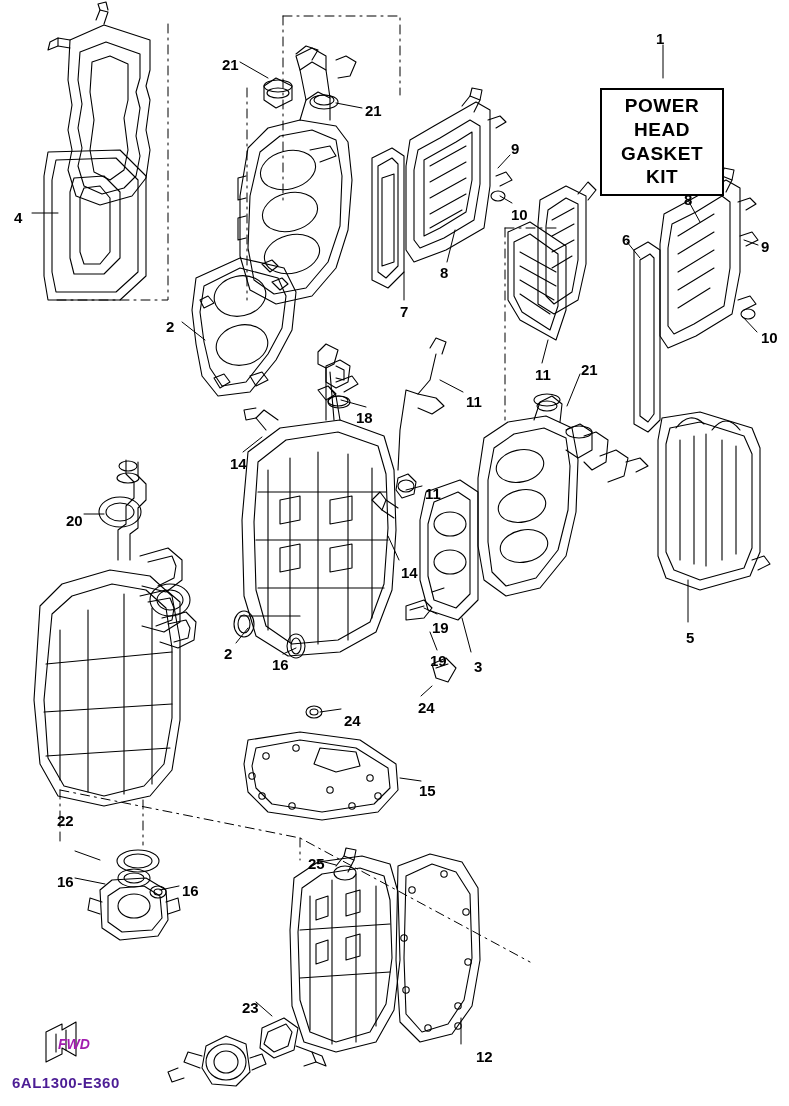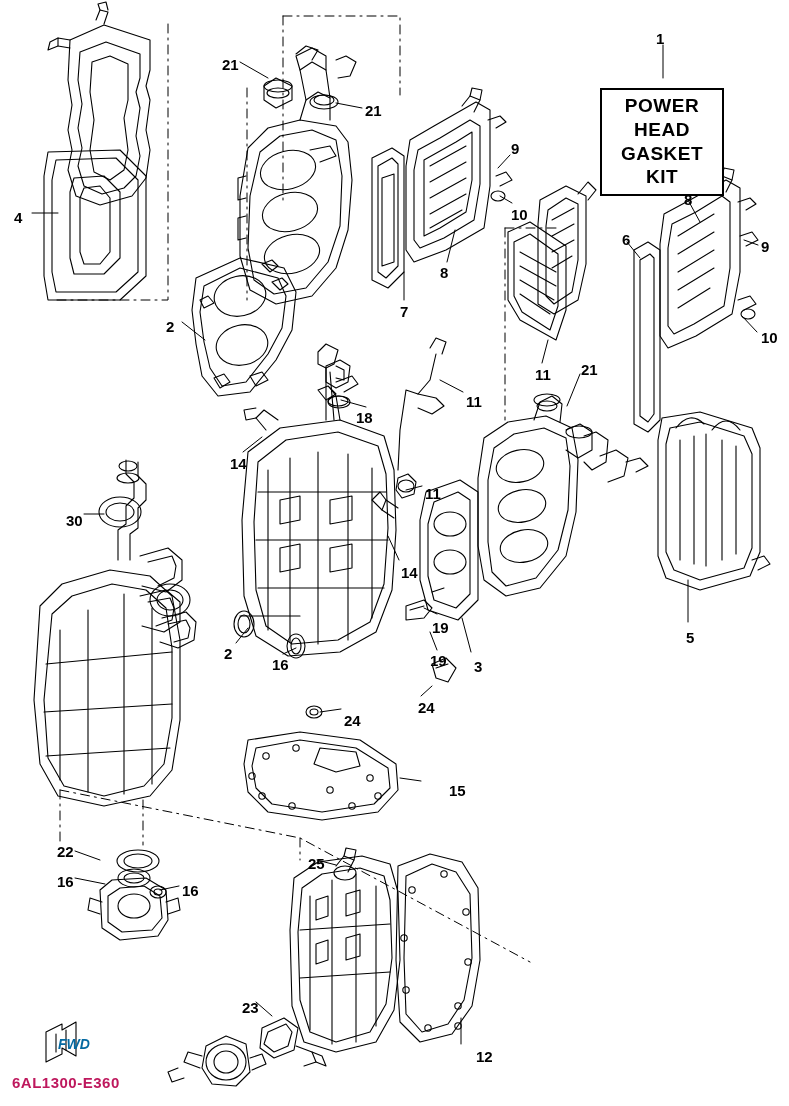--- a/index.html
+++ b/index.html
@@ -48,31 +48,31 @@
     font-weight: bold;
     letter-spacing: 0.5px;
     color: #000000;
   }
   .fwd-label {
     position: absolute;
     font-family: "Liberation Sans", sans-serif;
     font-size: 14px;
     font-weight: bold;
     font-style: italic;
-    color: #0369a1;
+    color: #a21caf;
   }
   .drawing-code {
     position: absolute;
     left: 12px;
     top: 1074px;
     font-family: "Liberation Sans", sans-serif;
     font-size: 15px;
     font-weight: bold;
     letter-spacing: 0.5px;
-    color: #be185d;
+    color: #4c1d95;
   }
 </style>
 </head>
 <body>
 
 <div id="page">
 
   <svg id="diagram-svg" viewBox="0 0 789 1106">
     <g fill="none" stroke="#000000" stroke-width="1.1" stroke-linejoin="round" stroke-linecap="round">
 
@@ -471,32 +471,32 @@
       <div class="callout" style="left: 440px; top: 265px;">8</div>
       <div class="callout" style="left: 400px; top: 304px;">7</div>
       <div class="callout" style="left: 166px; top: 319px;">2</div>
       <div class="callout" style="left: 761px; top: 330px;">10</div>
       <div class="callout" style="left: 535px; top: 367px;">11</div>
       <div class="callout" style="left: 581px; top: 362px;">21</div>
       <div class="callout" style="left: 466px; top: 394px;">11</div>
       <div class="callout" style="left: 356px; top: 410px;">18</div>
       <div class="callout" style="left: 230px; top: 456px;">14</div>
       <div class="callout" style="left: 425px; top: 486px;">11</div>
-      <div class="callout" style="left: 66px; top: 513px;">30</div>
+      <div class="callout" style="left: 66px; top: 513px;">20</div>
       <div class="callout" style="left: 401px; top: 565px;">14</div>
       <div class="callout" style="left: 686px; top: 630px;">5</div>
       <div class="callout" style="left: 224px; top: 646px;">2</div>
       <div class="callout" style="left: 474px; top: 659px;">3</div>
       <div class="callout" style="left: 432px; top: 620px;">19</div>
       <div class="callout" style="left: 430px; top: 653px;">19</div>
       <div class="callout" style="left: 272px; top: 657px;">16</div>
       <div class="callout" style="left: 344px; top: 713px;">24</div>
       <div class="callout" style="left: 418px; top: 700px;">24</div>
-      <div class="callout" style="left: 449px; top: 783px;">15</div>
-      <div class="callout" style="left: 57px; top: 844px; text-align: center;">22</div>
+      <div class="callout" style="left: 419px; top: 783px;">15</div>
+      <div class="callout" style="left: 57px; top: 813px; text-align: center;">22</div>
       <div class="callout" style="left: 308px; top: 856px; text-align: center;">25</div>
       <div class="callout" style="left: 57px; top: 874px;">16</div>
       <div class="callout" style="left: 182px; top: 883px;">16</div>
       <div class="callout" style="left: 242px; top: 1000px;">23</div>
       <div class="callout" style="left: 476px; top: 1049px;">12</div>
     </div>
 
 </div>
 
 </body></html>

